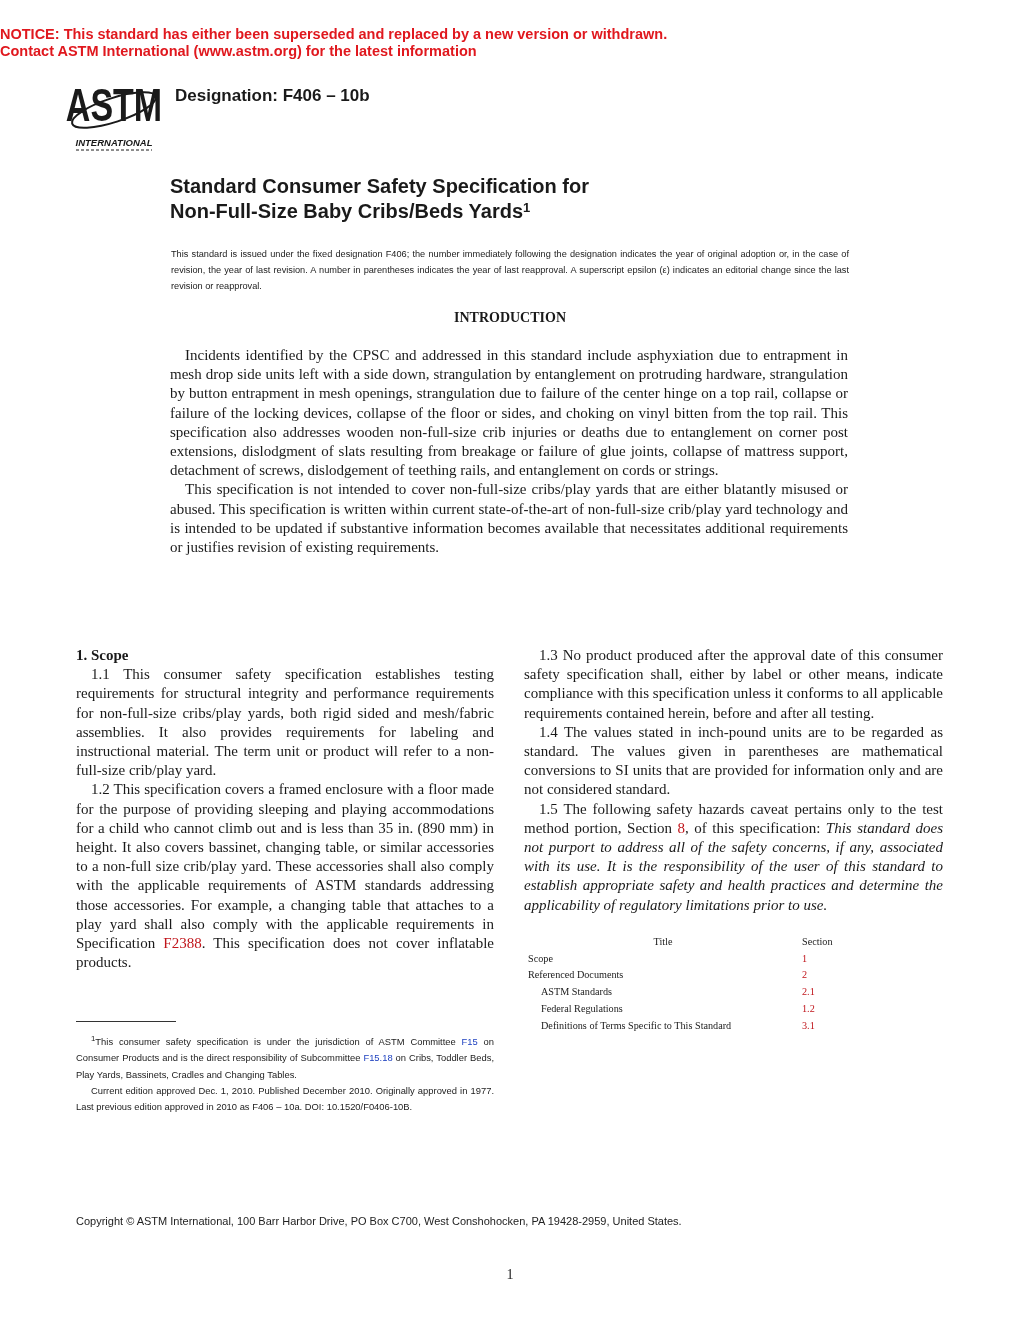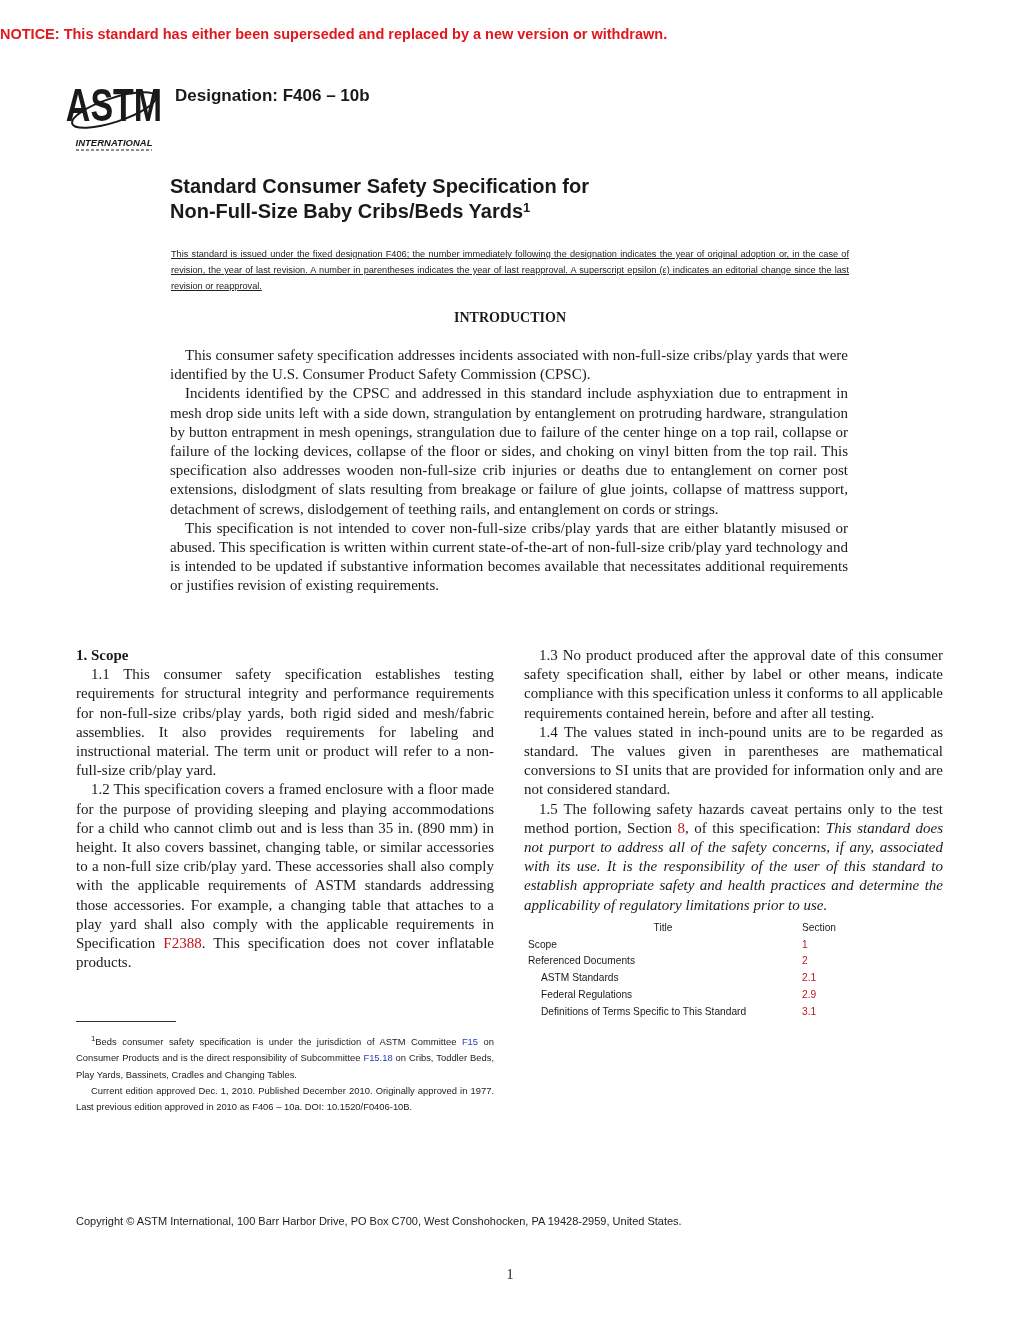--- a/index.html
+++ b/index.html
@@ -3,52 +3,53 @@
 <meta charset="utf-8">
 <style>
   html, body { margin: 0; padding: 0; background: #ffffff; }
   body { width: 1020px; height: 1320px; position: relative; overflow: hidden; color: #1a1a1a; }
   .abs { position: absolute; }
   .notice { left: 0; width: 1020px; top: 26px; text-align: left; color: #e0181e; font-family: "Liberation Sans", sans-serif; font-weight: bold; font-size: 14.5px; line-height: 17px; }
   .logo { left: 64px; top: 74px; width: 100px; height: 80px; }
   .designation { left: 175px; top: 86px; font-family: "Liberation Sans", sans-serif; font-weight: bold; font-size: 17px; color: #1a1a1a; }
   .title { left: 170px; top: 174px; font-family: "Liberation Sans", sans-serif; font-weight: bold; font-size: 20px; line-height: 25px; color: #1a1a1a; }
   .title sup { font-size: 13px; vertical-align: top; position: relative; top: -4px; }
-  .issued { left: 171px; top: 246px; width: 678px; font-family: "Liberation Sans", sans-serif; font-size: 9.2px; line-height: 16px; color: #222; text-align: justify; text-decoration: underline; }
+  .issued { left: 171px; top: 246px; width: 678px; font-family: "Liberation Sans", sans-serif; font-size: 9.2px; line-height: 16px; color: #222; text-align: justify; }
   .intro-head { left: 0; width: 1020px; top: 310px; text-align: center; font-family: "Liberation Serif", serif; font-weight: bold; font-size: 14px; }
   .intro { left: 170px; top: 346px; width: 678px; font-family: "Liberation Serif", serif; font-size: 15px; line-height: 19.2px; }
   .intro p { margin: 0; text-indent: 15px; text-align: justify; }
   .col { font-family: "Liberation Serif", serif; font-size: 15px; line-height: 19.2px; }
   .col p { margin: 0; text-indent: 15px; text-align: justify; }
   .left-col { left: 76px; top: 646px; width: 418px; }
   .right-col { left: 524px; top: 646px; width: 419px; }
   .sec-head { font-weight: bold; margin: 0 0 2px 0; text-indent: 0 !important; }
   .ref { color: #c0141a; }
   .blue { color: #1c3fbf; margin-top: 6px; }
   .italic { font-style: italic; }
   .footnote-rule { left: 76px; top: 1021px; width: 100px; height: 1px; background: #333; }
   .footnote { left: 76px; top: 1031px; width: 418px; font-family: "Liberation Sans", sans-serif; font-size: 9.4px; line-height: 16.3px; color: #222; }
   .footnote p { margin: 0; text-indent: 15px; text-align: justify; }
   .note { font-family: "Liberation Sans", sans-serif; font-size: 10.5px; line-height: 16.5px; margin-top: 10px; }
   .note p { text-indent: 14px; }
-  .toc { font-family: Liberation Sans, sans-serif; font-size: 10.2px; line-height: 16.8px; margin-top: 5px; width: 419px; }
+  .toc { font-family: Liberation Serif, serif; font-size: 10.2px; line-height: 16.8px; margin-top: 19px; width: 419px; }
   .toc-row { display: flex; }
   .toc-title { width: 274px; padding-left: 4px; }
   .toc-title.sub { padding-left: 17px; width: 261px; }
   .toc-sec { color: #c0141a; }
   .toc-head .toc-title { text-align: center; width: 278px; padding-left: 0; }
   .toc-head .toc-sec { color: #222; }
   .copyright { left: 76px; top: 1215px; font-family: "Liberation Sans", sans-serif; font-size: 11px; color: #222; }
   .pagenum { left: 0; width: 1020px; top: 1267px; text-align: center; font-family: "Liberation Serif", serif; font-size: 14px; }
 </style>
 </head>
 <body>
 
 <div class="abs notice">
   <div>NOTICE: This standard has either been superseded and replaced by a new version or withdrawn.</div>
+  <div>Contact ASTM International (www.astm.org) for the latest information</div>
 </div>
 
 <div class="abs logo">
   <svg width="100" height="80" viewBox="0 0 100 80">
     <ellipse cx="50" cy="36" rx="44" ry="12" fill="none" stroke="#1a1a1a" stroke-width="2" transform="rotate(-18 50 36)"></ellipse>
     <text x="50" y="47" text-anchor="middle" font-family="Liberation Sans, sans-serif" font-weight="bold" font-size="34" fill="#1a1a1a" transform="scale(1,1.35) translate(0,-12)">ASTM</text>
     <text x="50" y="72" text-anchor="middle" font-family="Liberation Sans, sans-serif" font-weight="bold" font-style="italic" font-size="9.5" fill="#1a1a1a">INTERNATIONAL</text>
     <line x1="12" y1="76" x2="88" y2="76" stroke="#1a1a1a" stroke-width="1" stroke-dasharray="3,2"></line>
   </svg>
 </div>
@@ -58,35 +59,34 @@
 <div class="abs title">
   <div>Standard Consumer Safety Specification for</div>
   <div><span>Non-Full-Size Baby Cribs/Beds Yards</span><sup>1</sup></div>
 </div>
 
 <div class="abs issued">This standard is issued under the fixed designation F406; the number immediately following the designation indicates the year of original adoption or, in the case of revision, the year of last revision. A number in parentheses indicates the year of last reapproval. A superscript epsilon (ε) indicates an editorial change since the last revision or reapproval.</div>
 
 <div class="abs intro-head">INTRODUCTION</div>
 
 <div class="abs intro">
-  <p>This consumer safety specification addresses incidents associated with non-full-size cribs/play yards that were identified by the U.S. Consumer Product Safety Commission (CPSC).</p>
   <p>Incidents identified by the CPSC and addressed in this standard include asphyxiation due to entrapment in mesh drop side units left with a side down, strangulation by entanglement on protruding hardware, strangulation by button entrapment in mesh openings, strangulation due to failure of the center hinge on a top rail, collapse or failure of the locking devices, collapse of the floor or sides, and choking on vinyl bitten from the top rail. This specification also addresses wooden non-full-size crib injuries or deaths due to entanglement on corner post extensions, dislodgment of slats resulting from breakage or failure of glue joints, collapse of mattress support, detachment of screws, dislodgement of teething rails, and entanglement on cords or strings.</p>
   <p>This specification is not intended to cover non-full-size cribs/play yards that are either blatantly misused or abused. This specification is written within current state-of-the-art of non-full-size crib/play yard technology and is intended to be updated if substantive information becomes available that necessitates additional requirements or justifies revision of existing requirements.</p>
 </div>
 
 <div class="abs col left-col">
   <p class="sec-head">1.  Scope</p>
   <p>1.1 This consumer safety specification establishes testing requirements for structural integrity and performance requirements for non-full-size cribs/play yards, both rigid sided and mesh/fabric assemblies. It also provides requirements for labeling and instructional material. The term unit or product will refer to a non-full-size crib/play yard.</p>
   <p><span>1.2  This specification covers a framed enclosure with a floor made for the purpose of providing sleeping and playing accommodations for a child who cannot climb out and is less than 35 in. (890 mm) in height. It also covers bassinet, changing table, or similar accessories to a non-full size crib/play yard. These accessories shall also comply with the applicable requirements of ASTM standards addressing those accessories. For example, a changing table that attaches to a play yard shall also comply with the applicable requirements in Specification </span><span class="ref">F2388</span><span>. This specification does not cover inflatable products.</span></p>
 </div>
 
 <div class="abs footnote-rule"></div>
 
 <div class="abs footnote">
-  <p><sup>1</sup><span>Beds consumer safety specification is under the jurisdiction of ASTM Committee </span><span class="blue">F15</span><span> on Consumer Products and is the direct responsibility of Subcommittee </span><span class="blue">F15.18</span><span> on Cribs, Toddler Beds, Play Yards, Bassinets, Cradles and Changing Tables.</span></p>
+  <p><sup>1</sup><span>This consumer safety specification is under the jurisdiction of ASTM Committee </span><span class="blue">F15</span><span> on Consumer Products and is the direct responsibility of Subcommittee </span><span class="blue">F15.18</span><span> on Cribs, Toddler Beds, Play Yards, Bassinets, Cradles and Changing Tables.</span></p>
   <p>Current edition approved Dec. 1, 2010. Published December 2010. Originally approved in 1977. Last previous edition approved in 2010 as F406 – 10a. DOI: 10.1520/F0406-10B.</p>
 </div>
 
 <div class="abs col right-col">
   <p>1.3 No product produced after the approval date of this consumer safety specification shall, either by label or other means, indicate compliance with this specification unless it conforms to all applicable requirements contained herein, before and after all testing.</p>
   <p>1.4  The values stated in inch-pound units are to be regarded as standard. The values given in parentheses are mathematical conversions to SI units that are provided for information only and are not considered standard.</p>
   <p><span>1.5  The following safety hazards caveat pertains only to the test method portion, Section </span><span class="ref">8</span><span>, of this specification: </span><span class="italic">This standard does not purport to address all of the safety concerns, if any, associated with its use. It is the responsibility of the user of this standard to establish appropriate safety and health practices and determine the applicability of regulatory limitations prior to use.</span></p>
 
 
   <div class="toc">
@@ -102,21 +102,21 @@
         <div class="toc-row">
           <span class="toc-title">Referenced Documents</span>
           <span class="toc-sec">2</span>
         </div>
         <div class="toc-row">
           <span class="toc-title sub">ASTM Standards</span>
           <span class="toc-sec">2.1</span>
         </div>
         <div class="toc-row">
           <span class="toc-title sub">Federal Regulations</span>
-          <span class="toc-sec">2.9</span>
+          <span class="toc-sec">1.2</span>
         </div>
         <div class="toc-row">
           <span class="toc-title sub">Definitions of Terms Specific to This Standard</span>
           <span class="toc-sec">3.1</span>
         </div>
       </div>
   </div>
 </div>
 
 <div class="abs copyright">Copyright © ASTM International, 100 Barr Harbor Drive, PO Box C700, West Conshohocken, PA 19428-2959, United States.</div>

